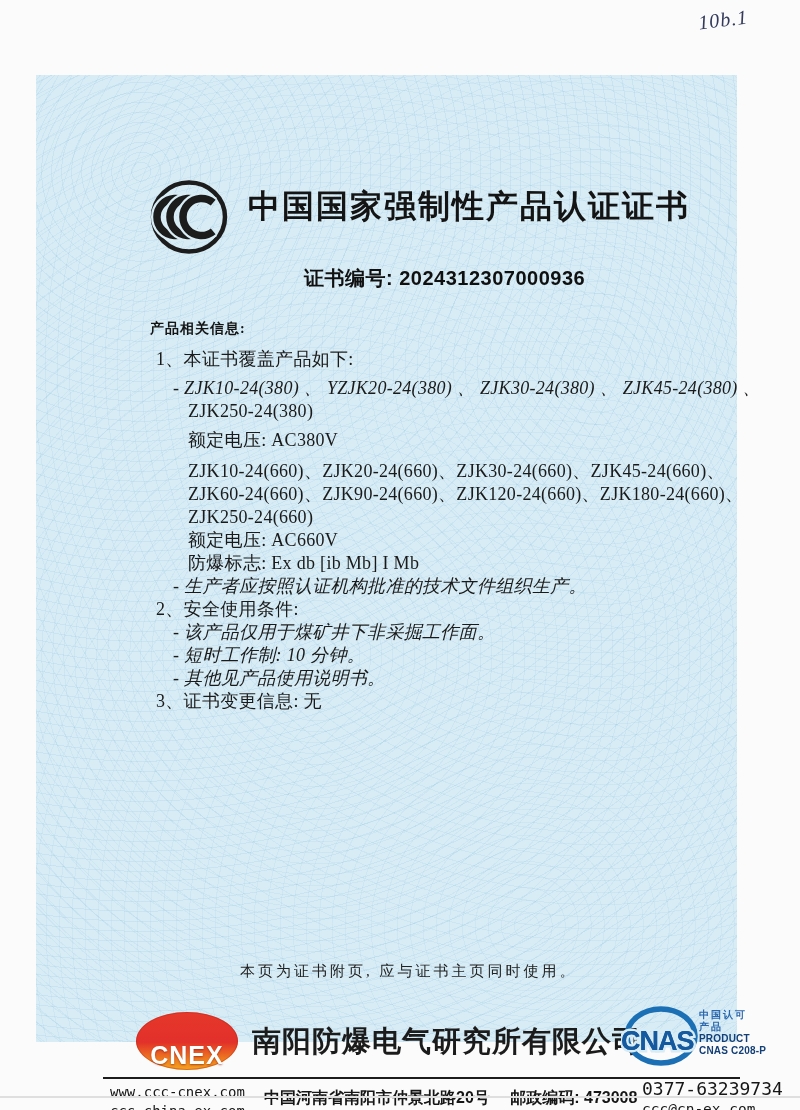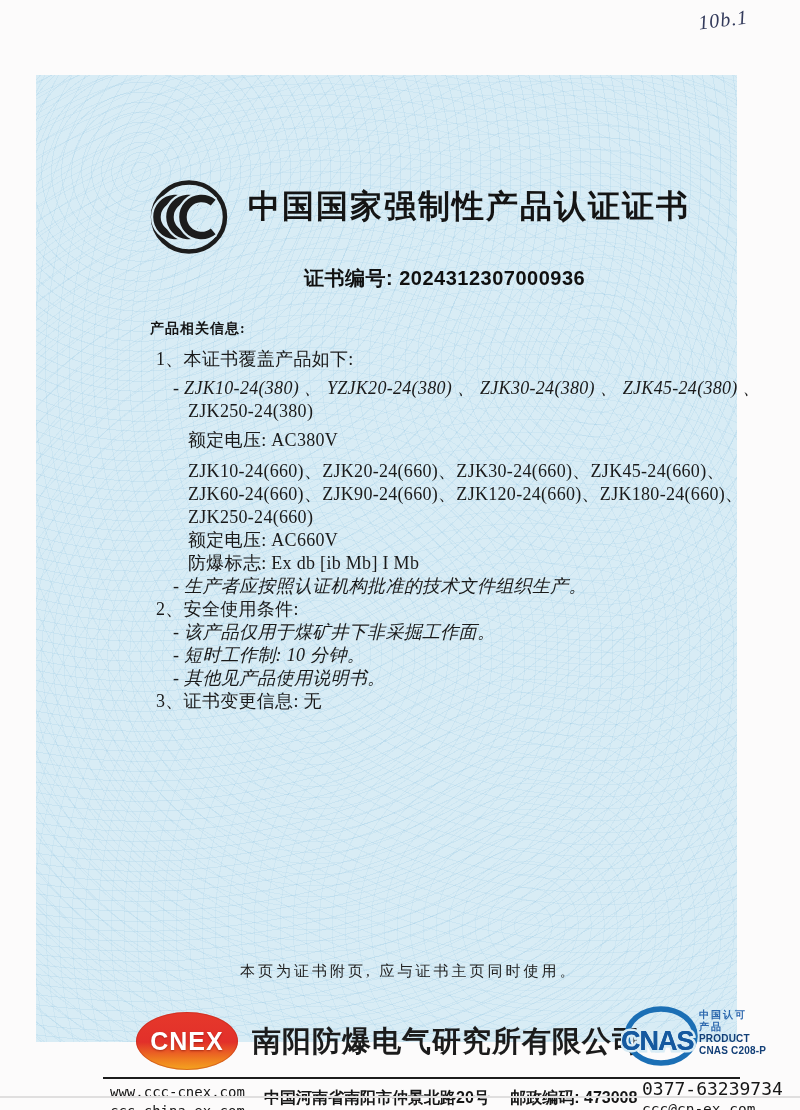--- a/index.html
+++ b/index.html
@@ -65,21 +65,21 @@
   
   .footer-note{
     position:absolute;left:204px;top:887px;font-size:15px;color:#222;
     letter-spacing:3px;font-family:"Liberation Serif", serif;white-space:nowrap;
   }
 
   
   .cnex-logo{
     position:absolute;left:100px;top:937px;width:102px;height:58px;border-radius:50%;
     background:linear-gradient(180deg,#e6382b 0%,#e2302a 52%,#ef7d20 82%,#f5a51f 100%);
-    display:flex;align-items:center;justify-content:center;
+    display:flex;align-items:flex-end;justify-content:center;
     box-shadow:inset 0 0 0 1px rgba(180,40,20,.4);
   }
   .cnex-logo span{
     color:#fff;font-weight:bold;font-size:25px;letter-spacing:1px;
     text-shadow:0 1px 2px rgba(120,20,10,.55);
     font-family:"Liberation Sans", sans-serif;
   }
   .company-name{
     position:absolute;left:216px;top:947px;font-size:29px;font-weight:600;
     color:#1b1b1b;letter-spacing:1px;white-space:nowrap;

